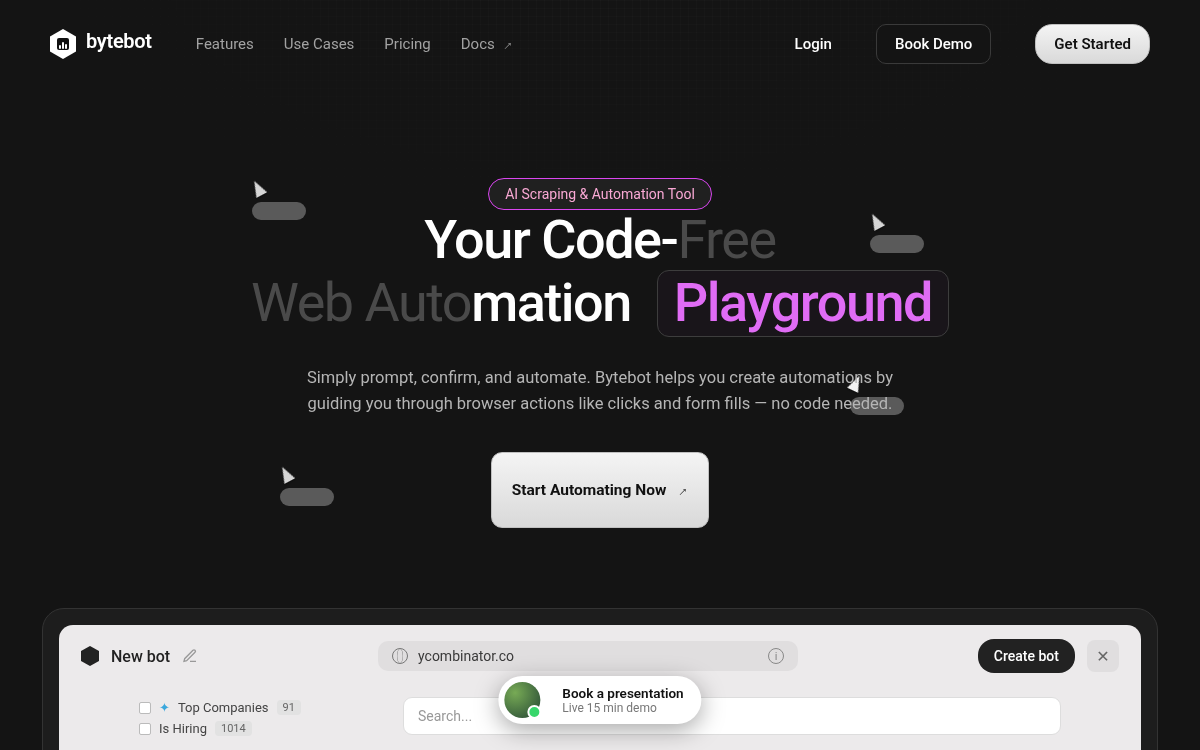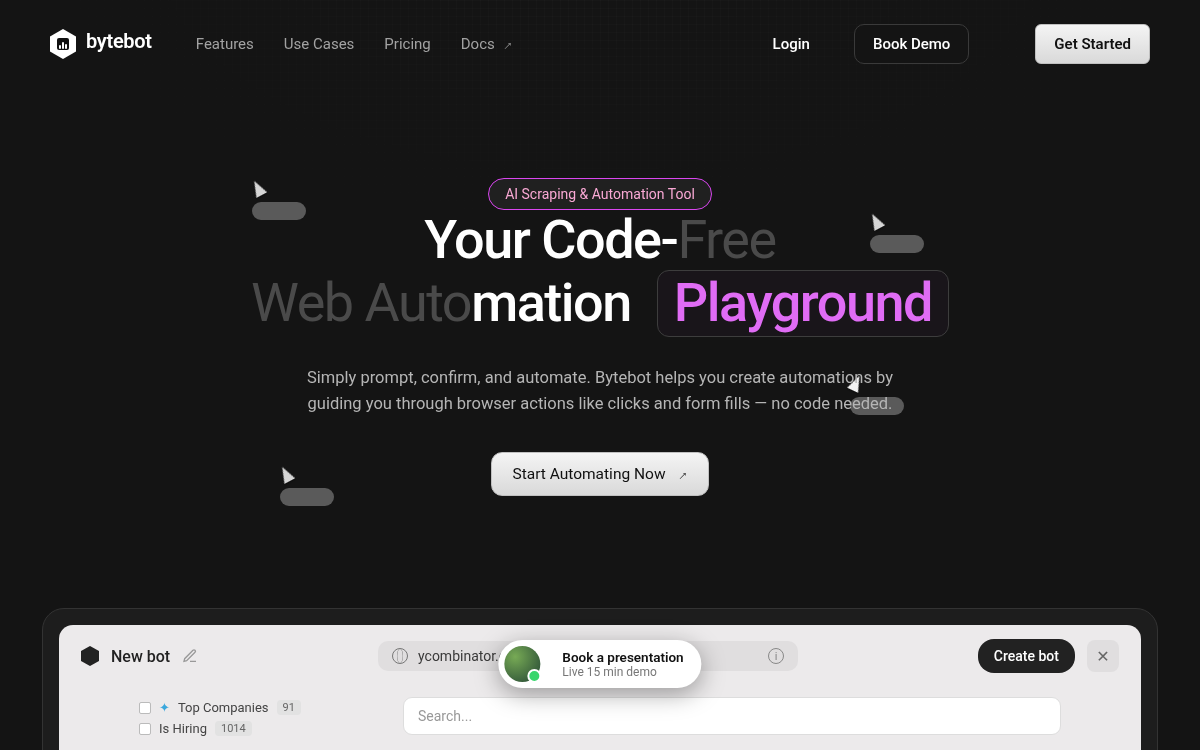--- a/index.html
+++ b/index.html
@@ -52,23 +52,23 @@
 .logo-text { font-size: 20px; font-weight: 600; letter-spacing: -0.3px; }
 .nav-links { display:flex; gap: 30px; align-items:center; }
 .nav-link { color: #a2a2a2; font-size: 15px; cursor: pointer; display:flex; align-items:center; gap:4px;}
 .nav-spacer { flex: 1; }
 .nav-login { color:#fff; font-size:15px; font-weight:500; cursor:pointer; }
 .btn-outline {
   padding: 10px 18px; border:1px solid #3a3a3a; border-radius: 10px;
   background: rgba(20,20,20,0.8); color:#fff; font-size:15px; font-weight:500; cursor:pointer;
 }
 .btn-solid {
-  padding: 10px 18px; border-radius: 6px;
+  padding: 10px 18px; border-radius: 17px;
   background: linear-gradient(180deg,#f4f4f4,#d9d9d9);
-  color:#111; font-size:15px; font-weight:600; cursor:pointer; border:1px solid #c0c0c0;margin-left:22px;
+  color:#111; font-size:15px; font-weight:600; cursor:pointer; border:1px solid #c0c0c0;
 }
 
 
 .hero {
   position: relative;
   text-align: center;
   margin-top: 90px;
   z-index: 2;
 }
 .pill {
@@ -86,23 +86,23 @@
   color: #e06cf5; background: rgba(40,25,45,0.25); margin-left: 14px;
   border-radius: 12px;
 }
 .subtitle {
   margin: 28px auto 0;
   max-width: 640px;
   font-size: 16.5px; line-height: 1.55; color: #b5b5b5;
 }
 .cta {
   margin-top: 36px; display:inline-flex; align-items:center; gap:8px;
-  padding: 12px 20px; border-radius: 11px;
+  padding: 28px 20px; border-radius: 11px;
   background: linear-gradient(180deg,#f4f4f4,#d9d9d9);
-  color:#111; font-size:15.5px; font-weight:400; cursor:pointer; border:1px solid #c0c0c0;
+  color:#111; font-size:15.5px; font-weight:700; cursor:pointer; border:1px solid #c0c0c0;
 }
 
 
 .decor { position:absolute; pointer-events:none; z-index:1; }
 .decor .cursor {
   width:0; height:0; display:block;
   border-left: 6px solid transparent;
   border-right: 6px solid transparent;
   border-bottom: 16px solid #d6d6d6;
   transform: rotate(-28deg);
@@ -163,21 +163,21 @@
 .side-chip .box { width:12px;height:12px;border:1px solid #bbb;border-radius:2px;background:#fff; }
 .side-chip .count { background:#e2e2e2;border-radius:4px;padding:1px 6px;font-size:11px;color:#666; }
 .main-panel { flex:1; }
 .search-bar {
   width:100%; background:#fff; border:1px solid #ddd; border-radius:9px;
   padding:10px 14px; font-size:14px; color:#999;
 }
 
 
 .presence {
-  position:absolute; left:50%; transform:translateX(-50%); top:640px;
+  position:absolute; left:50%; transform:translateX(-50%); top:676px;
   background:#fff; border-radius: 999px; padding:6px 18px 6px 6px;
   display:flex; align-items:center; gap:22px;
   box-shadow: 0 6px 24px rgba(0,0,0,.35); z-index:5;
 }
 .presence .avatar {
   width:36px;height:36px;border-radius:50%;
   background: radial-gradient(circle at 30% 30%, #7a5, #243);
   position:relative;
 }
 .presence .avatar::after{content:"";position:absolute;right:-1px;bottom:-1px;width:10px;height:10px;border-radius:50%;background:#37d66b;border:2px solid #fff;}

